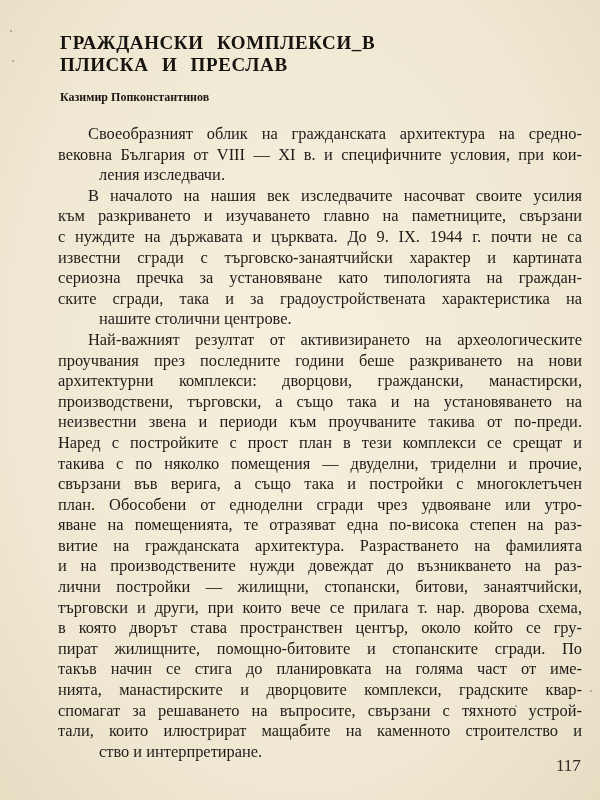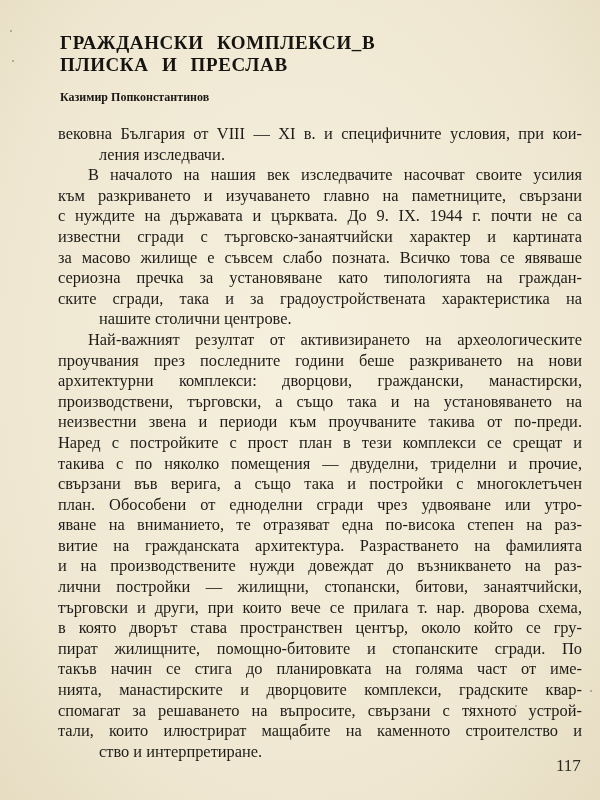--- a/index.html
+++ b/index.html
@@ -85,40 +85,40 @@
 <div class="page">
 
   <h1 class="title">
     <span>ГРАЖДАНСКИ КОМПЛЕКСИ_В</span>
     <span>ПЛИСКА И ПРЕСЛАВ</span>
   </h1>
 
   <p class="author">Казимир Попконстантинов</p>
 
   <div class="body-text">
+    <span class="line indent">Своеобразният облик на гражданската архитектура на средно-</span>
     <span class="line">вековна България от VIII — XI в. и специфичните условия, при кои-</span>
     <span class="line last">ления изследвачи.</span>
     <span class="line indent">В началото на нашия век изследвачите насочват своите усилия</span>
     <span class="line">към разкриването и изучаването главно на паметниците, свързани</span>
     <span class="line">с нуждите на държавата и църквата. До 9. IX. 1944 г. почти не са</span>
     <span class="line">известни сгради с търговско-занаятчийски характер и картината</span>
-    <span class="line">за масово жилище е съвсем слабо позната. Всичко това се явяваше</span>
     <span class="line">сериозна пречка за установяване като типологията на граждан-</span>
     <span class="line">ските сгради, така и за градоустройствената характеристика на</span>
     <span class="line last">нашите столични центрове.</span>
     <span class="line indent">Най-важният резултат от активизирането на археологическите</span>
     <span class="line">проучвания през последните години беше разкриването на нови</span>
     <span class="line">архитектурни комплекси: дворцови, граждански, манастирски,</span>
     <span class="line">производствени, търговски, а също така и на установяването на</span>
     <span class="line">неизвестни звена и периоди към проучваните такива от по-преди.</span>
     <span class="line">Наред с постройките с прост план в тези комплекси се срещат и</span>
     <span class="line">такива с по няколко помещения — двуделни, триделни и прочие,</span>
     <span class="line">свързани във верига, а също така и постройки с многоклетъчен</span>
     <span class="line">план. Обособени от еднод­елни сгради чрез удвояване или утро-</span>
-    <span class="line">яване на вниманието, те отразяват една по-висока степен на раз-</span>
+    <span class="line">яване на помещенията, те отразяват една по-висока степен на раз-</span>
     <span class="line">витие на гражданската архитектура. Разрастването на фамилията</span>
     <span class="line">и на производствените нужди довеждат до възникването на раз-</span>
     <span class="line">лични постройки — жилищни, стопански, битови, занаятчийски,</span>
     <span class="line">търговски и други, при които вече се прилага т. нар. дворова схема,</span>
     <span class="line">в която дворът става пространствен център, около който се гру-</span>
     <span class="line">пират жилищните, помощно-битовите и стопанските сгради. По</span>
     <span class="line">такъв начин се стига до планировката на голяма част от име-</span>
     <span class="line">нията, манастирските и дворцовите комплекси, градските квар-</span>
     <span class="line">спомагат за решаването на въпросите, свързани с тяхното устрой-</span>
     <span class="line">тали, които илюстрират мащабите на каменното строителство и</span>

